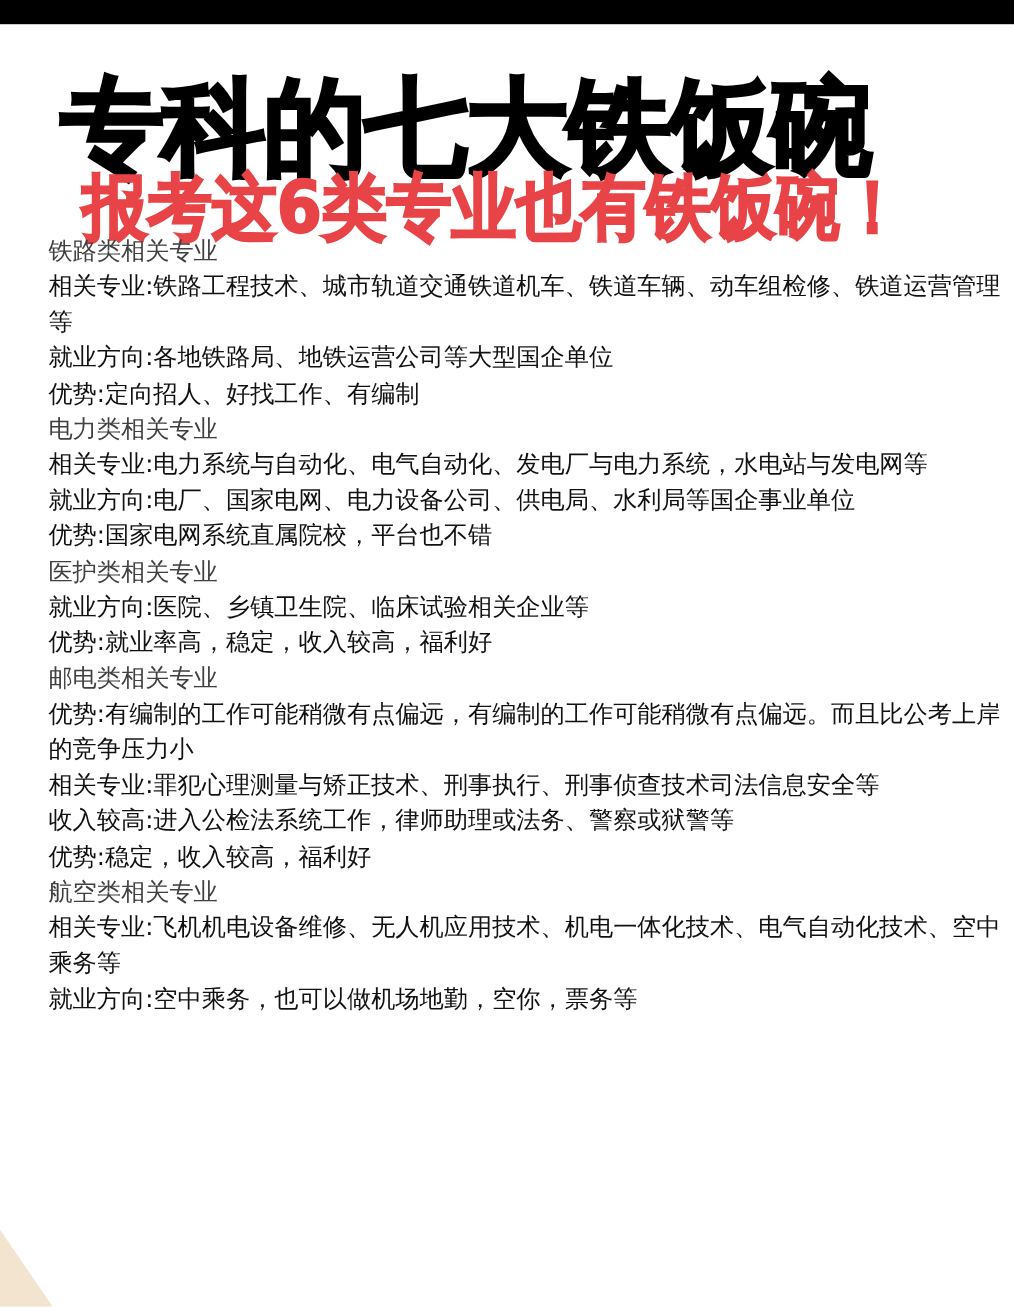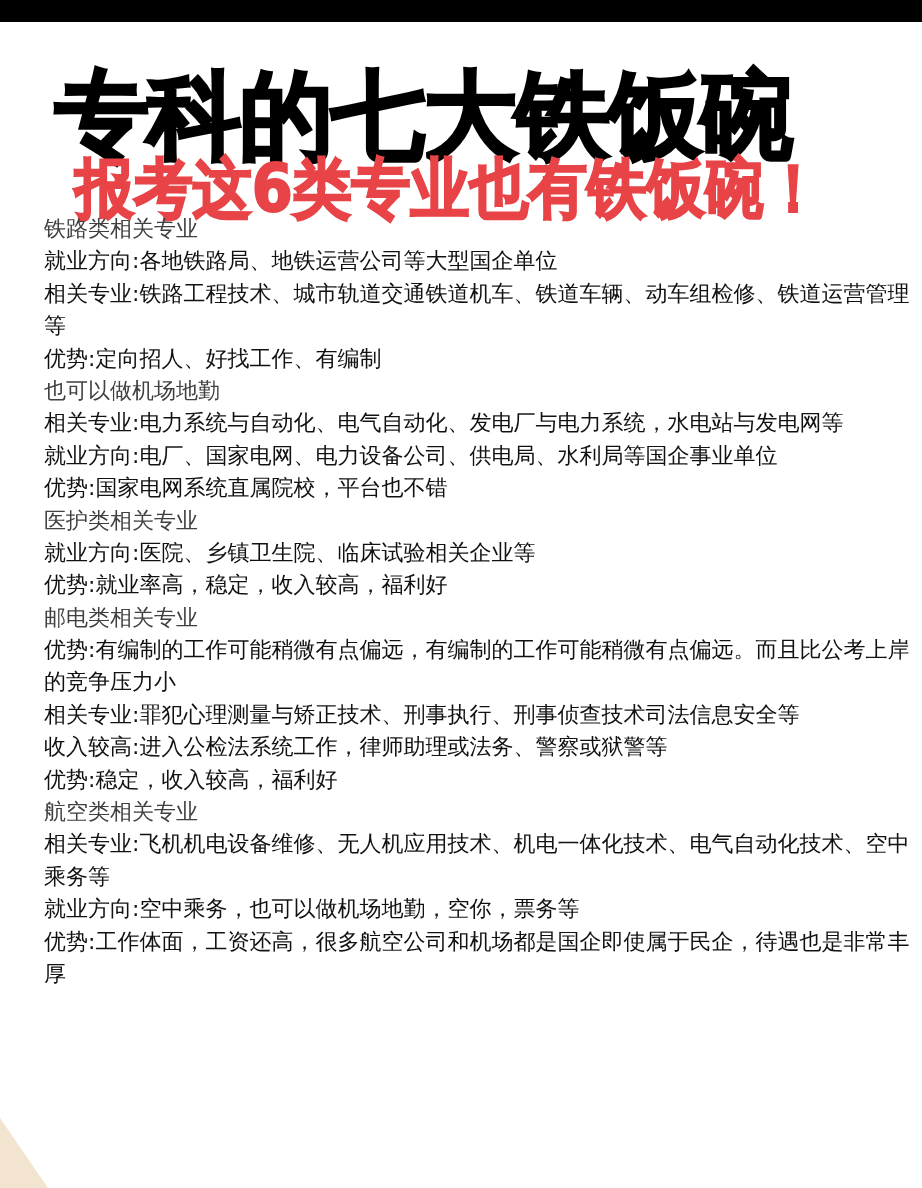--- a/index.html
+++ b/index.html
@@ -57,27 +57,27 @@
 
 <div class="title-wrap">
   <div class="main-title">专科的七大铁饭碗</div>
   <div class="sub-title">报考这6类专业也有铁饭碗！</div>
 </div>
 
 <div class="content">
 
   <div class="section">
     <div class="section-header">铁路类相关专业</div>
+    <div class="line">相关专业:铁路工程技术、城市轨道交通铁道机车、铁道车辆、动车组检修、铁道运营管理等</div>
     <div class="line">就业方向:各地铁路局、地铁运营公司等大型国企单位</div>
-    <div class="line">相关专业:铁路工程技术、城市轨道交通铁道机车、铁道车辆、动车组检修、铁道运营管理等</div>
     <div class="line">优势:定向招人、好找工作、有编制</div>
   </div>
 
   <div class="section">
-    <div class="section-header">也可以做机场地勤</div>
+    <div class="section-header">电力类相关专业</div>
     <div class="line">相关专业:电力系统与自动化、电气自动化、发电厂与电力系统，水电站与发电网等</div>
     <div class="line">就业方向:电厂、国家电网、电力设备公司、供电局、水利局等国企事业单位</div>
     <div class="line">优势:国家电网系统直属院校，平台也不错</div>
   </div>
 
   <div class="section">
     <div class="section-header">医护类相关专业</div>
     <div class="line">就业方向:医院、乡镇卫生院、临床试验相关企业等</div>
     <div class="line">优势:就业率高，稳定，收入较高，福利好</div>
   </div>
@@ -90,18 +90,17 @@
   <div class="section">
     <div class="line">相关专业:罪犯心理测量与矫正技术、刑事执行、刑事侦查技术司法信息安全等</div>
     <div class="line">收入较高:进入公检法系统工作，律师助理或法务、警察或狱警等</div>
     <div class="line">优势:稳定，收入较高，福利好</div>
   </div>
 
   <div class="section">
     <div class="section-header">航空类相关专业</div>
     <div class="line">相关专业:飞机机电设备维修、无人机应用技术、机电一体化技术、电气自动化技术、空中乘务等</div>
     <div class="line">就业方向:空中乘务，也可以做机场地勤，空你，票务等</div>
-    <div class="line">优势:工作体面，工资还高，很多航空公司和机场都是国企即使属于民企，待遇也是非常丰厚</div>
   </div>
 
 </div>
 
 <div class="corner-deco"></div>
 
 </body></html>

